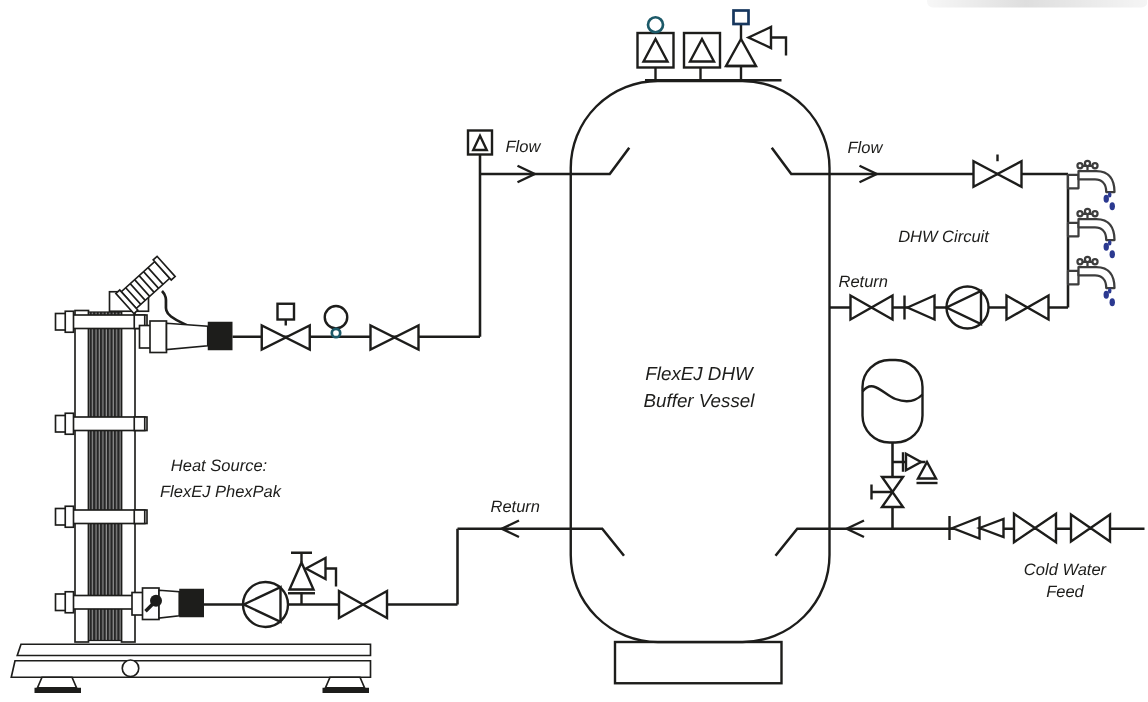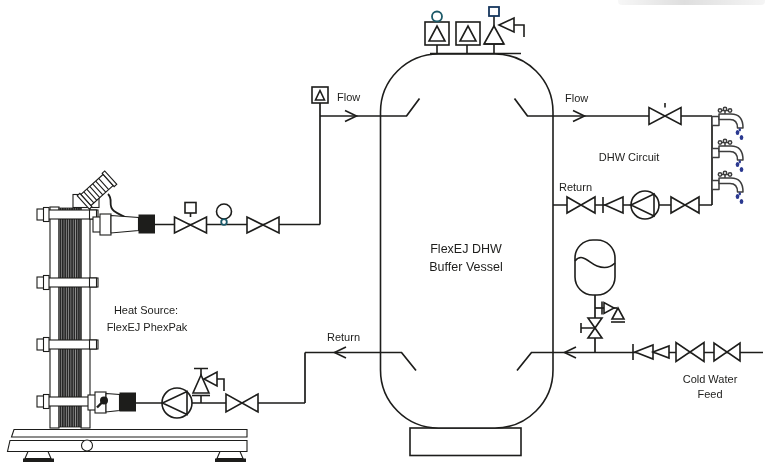--- a/index.html
+++ b/index.html
@@ -4,21 +4,21 @@
 <style>
   :root{
     --line:#1d1d1b;
     --accent-teal:#1c5968;
     --accent-navy:#17375e;
     --drop-blue:#2b3990;
     --tap-gray:#3d3d3d;
   }
   html,body{margin:0;padding:0;background:#ffffff;}
   .stage{position:relative;width:765px;height:468px;background:#fff;overflow:hidden;
-         font-family:"Liberation Sans",sans-serif;}
+         font-family:"Liberation Sans",sans-serif;font-style:italic;}
   .topbar{position:absolute;left:618px;top:0;width:147px;height:5px;
           background:linear-gradient(to right,rgba(0,0,0,.03),rgba(0,0,0,.13) 45%,rgba(0,0,0,.04));
           border-radius:0 0 4px 4px;}
   svg text{font-family:"Liberation Sans",sans-serif;font-size:11px;fill:var(--line);}
   svg text.t-mid{text-anchor:middle;}
   svg text.t-big{font-size:12.5px;}
   .pipe{stroke:var(--line);stroke-width:1.7;fill:none;stroke-linecap:butt;}
   .sym{stroke:var(--line);stroke-width:1.6;fill:#fff;}
   .symln{stroke:var(--line);stroke-width:1.6;fill:none;}
   .thin{stroke:var(--line);stroke-width:1.1;fill:#fff;}

